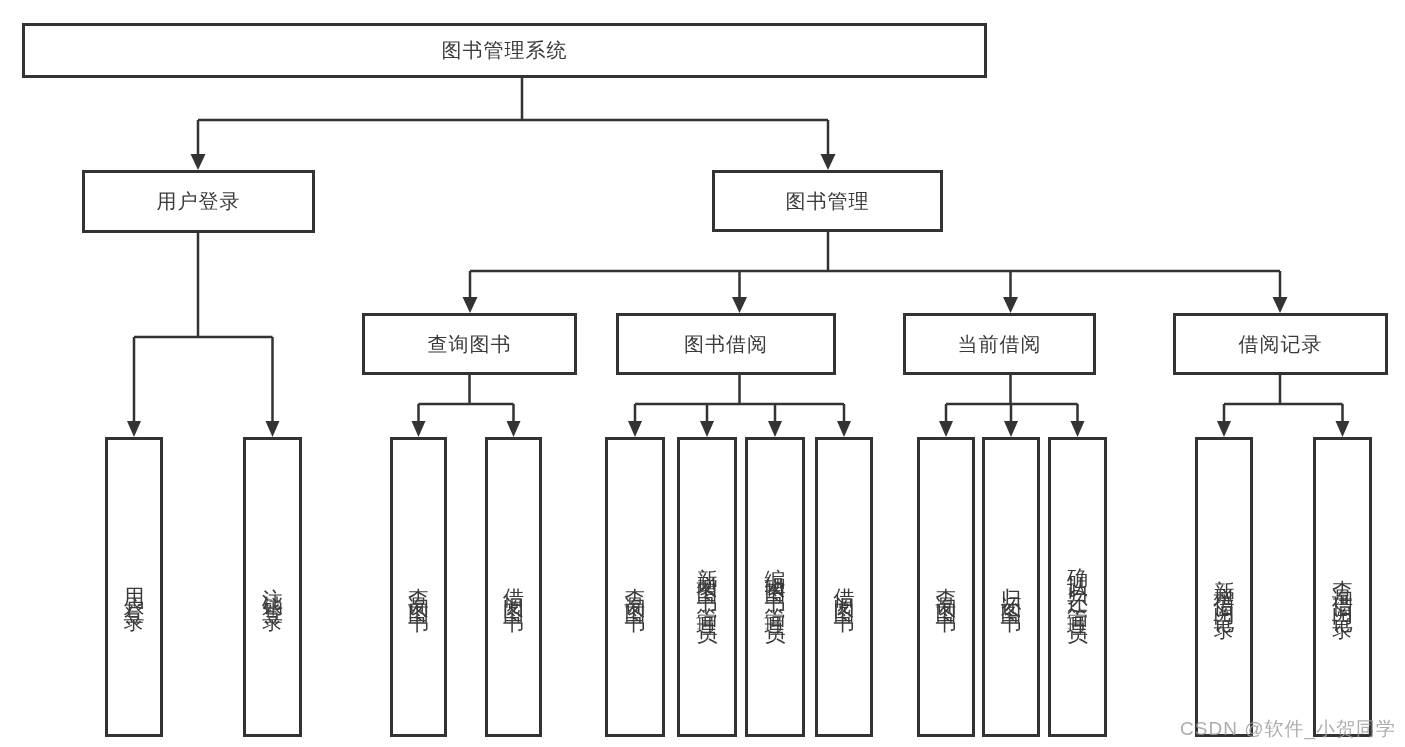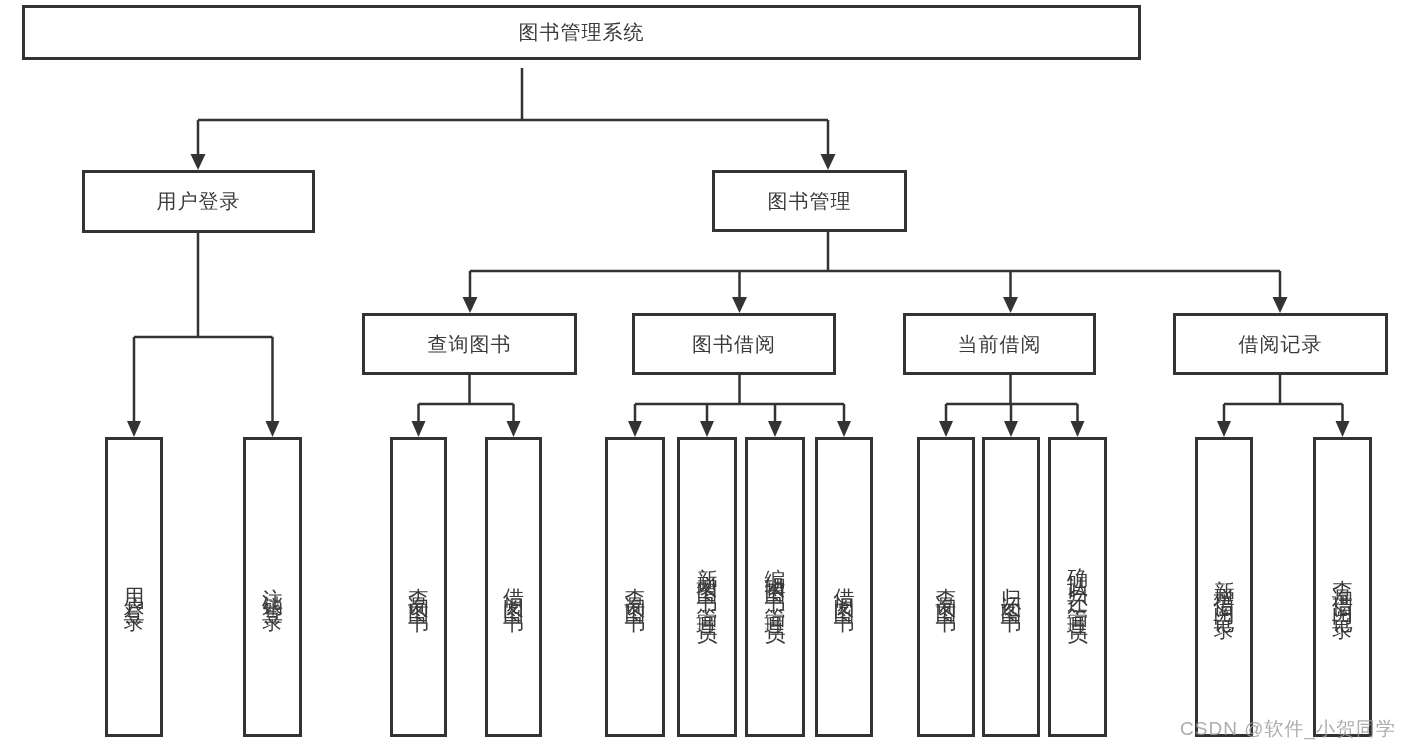--- a/index.html
+++ b/index.html
@@ -82,27 +82,27 @@
       <polygon points="1070.5,421 1084.5,421 1077.5,437"></polygon>
     </g>
 
     <g>
       <path d="M1280 375 V404 M1224 404 H1342.5 M1224 404 V421 M1342.5 404 V421"></path>
       <polygon points="1217,421 1231,421 1224,437"></polygon>
       <polygon points="1335.5,421 1349.5,421 1342.5,437"></polygon>
     </g>
   </svg>
 
-  <div class="hbox" style="left:22px;top:5px;width:1119px;height:55px">图书管理系统</div>
+  <div class="hbox" style="left:22px;top:23px;width:965px;height:55px">图书管理系统</div>
 
   <div class="hbox" style="left:82px;top:170px;width:233px;height:63px">用户登录</div>
-  <div class="hbox" style="left:712px;top:170px;width:195px;height:62px">图书管理</div>
+  <div class="hbox" style="left:712px;top:170px;width:231px;height:62px">图书管理</div>
 
   <div class="hbox" style="left:362px;top:313px;width:215px;height:62px">查询图书</div>
-  <div class="hbox" style="left:632px;top:313px;width:204px;height:62px">图书借阅</div>
+  <div class="hbox" style="left:616px;top:313px;width:220px;height:62px">图书借阅</div>
   <div class="hbox" style="left:903px;top:313px;width:193px;height:62px">当前借阅</div>
   <div class="hbox" style="left:1173px;top:313px;width:215px;height:62px">借阅记录</div>
 
   <div class="vbox" style="left:105px;width:58px">用户登录</div>
   <div class="vbox" style="left:243px;width:59px">注销登录</div>
 
   <div class="vbox" style="left:390px;width:57px">查询图书</div>
   <div class="vbox" style="left:485px;width:57px">借阅图书</div>
 
   <div class="vbox" style="left:605px;width:60px">查询图书</div>

